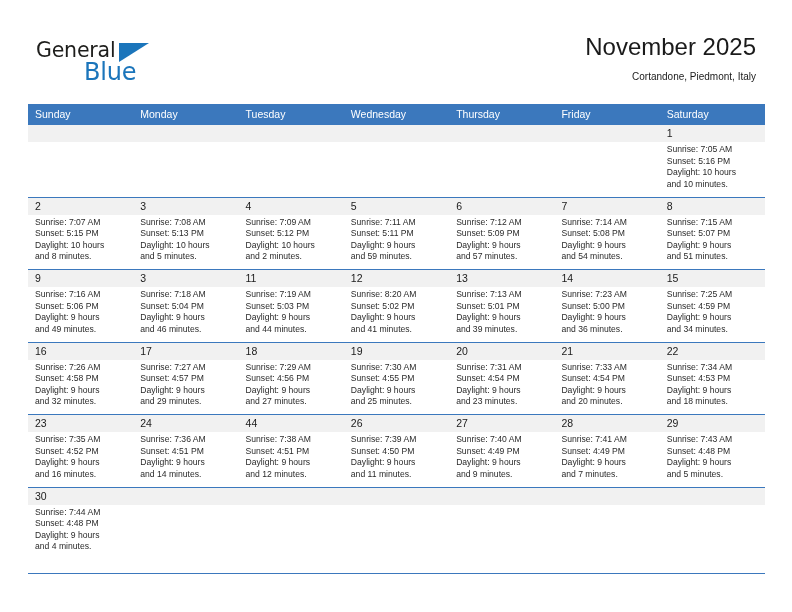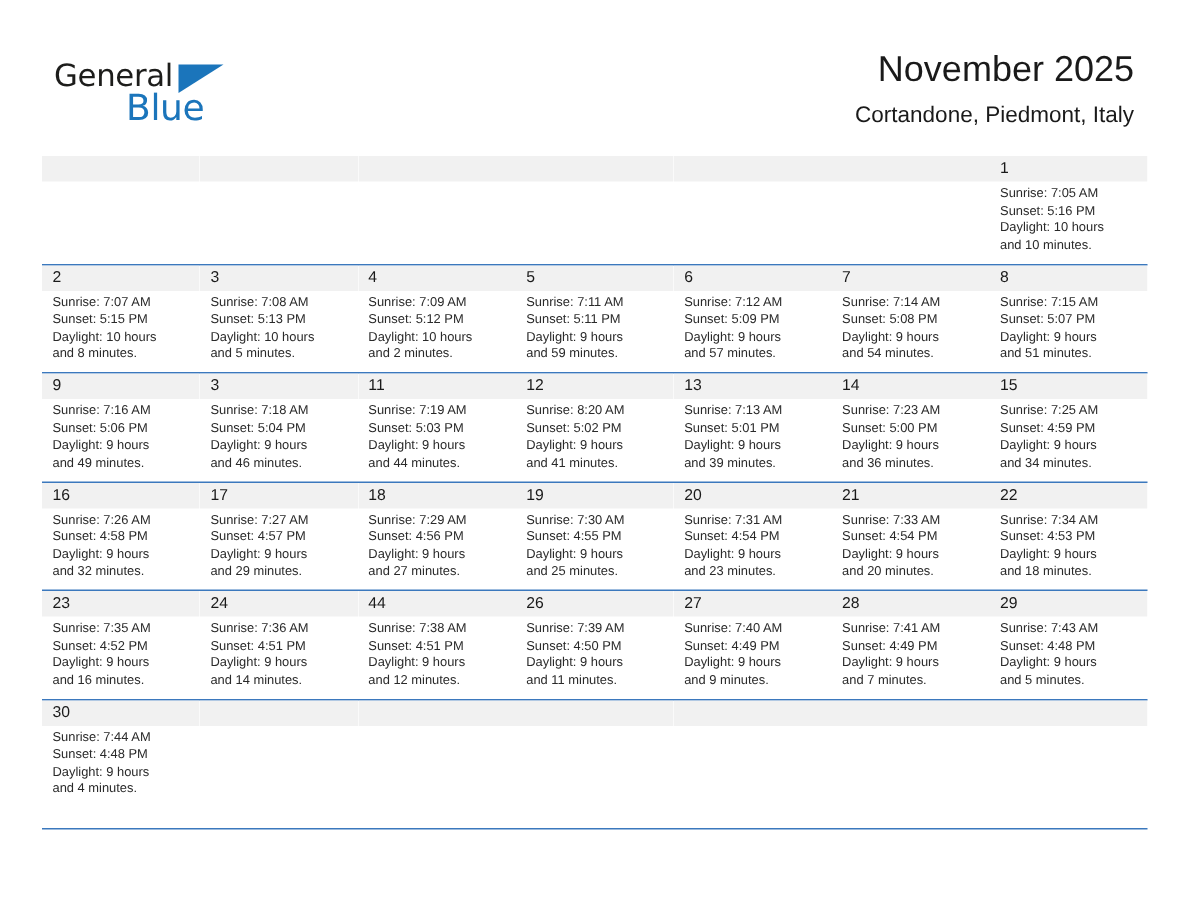--- a/index.html
+++ b/index.html
@@ -72,21 +72,21 @@
     text-align: right;
   }
   .cal-title {
     font-size: 24px;
     font-weight: 400;
     color: #1a1a1a;
     line-height: 34px;
     white-space: nowrap;
   }
   .cal-subtitle {
-    font-size: 15px;
+    font-size: 10px;
     font-weight: 400;
     color: #1a1a1a;
     line-height: 22px;
     margin-top: 2px;
     white-space: nowrap;
   }
 
   
   .calendar {
     position: absolute;
@@ -163,20 +163,29 @@
     </div>
 
     <div class="title-block">
       <div class="cal-title">November 2025</div>
       <div class="cal-subtitle">Cortandone, Piedmont, Italy</div>
     </div>
 
   </div>
 
   <div class="calendar">
+    <div class="cal-head" id="weekday-header">
+        <div class="hcell">Sunday</div>
+        <div class="hcell">Monday</div>
+        <div class="hcell">Tuesday</div>
+        <div class="hcell">Wednesday</div>
+        <div class="hcell">Thursday</div>
+        <div class="hcell">Friday</div>
+        <div class="hcell">Saturday</div>
+      </div>
     <div id="weeks-container">
         <div class="week">
           <div class="cell empty">
             <div class="daynum-band">
               <span class="daynum"></span>
             </div>
             <div class="lines"></div>
           </div>
           <div class="cell empty">
             <div class="daynum-band">

